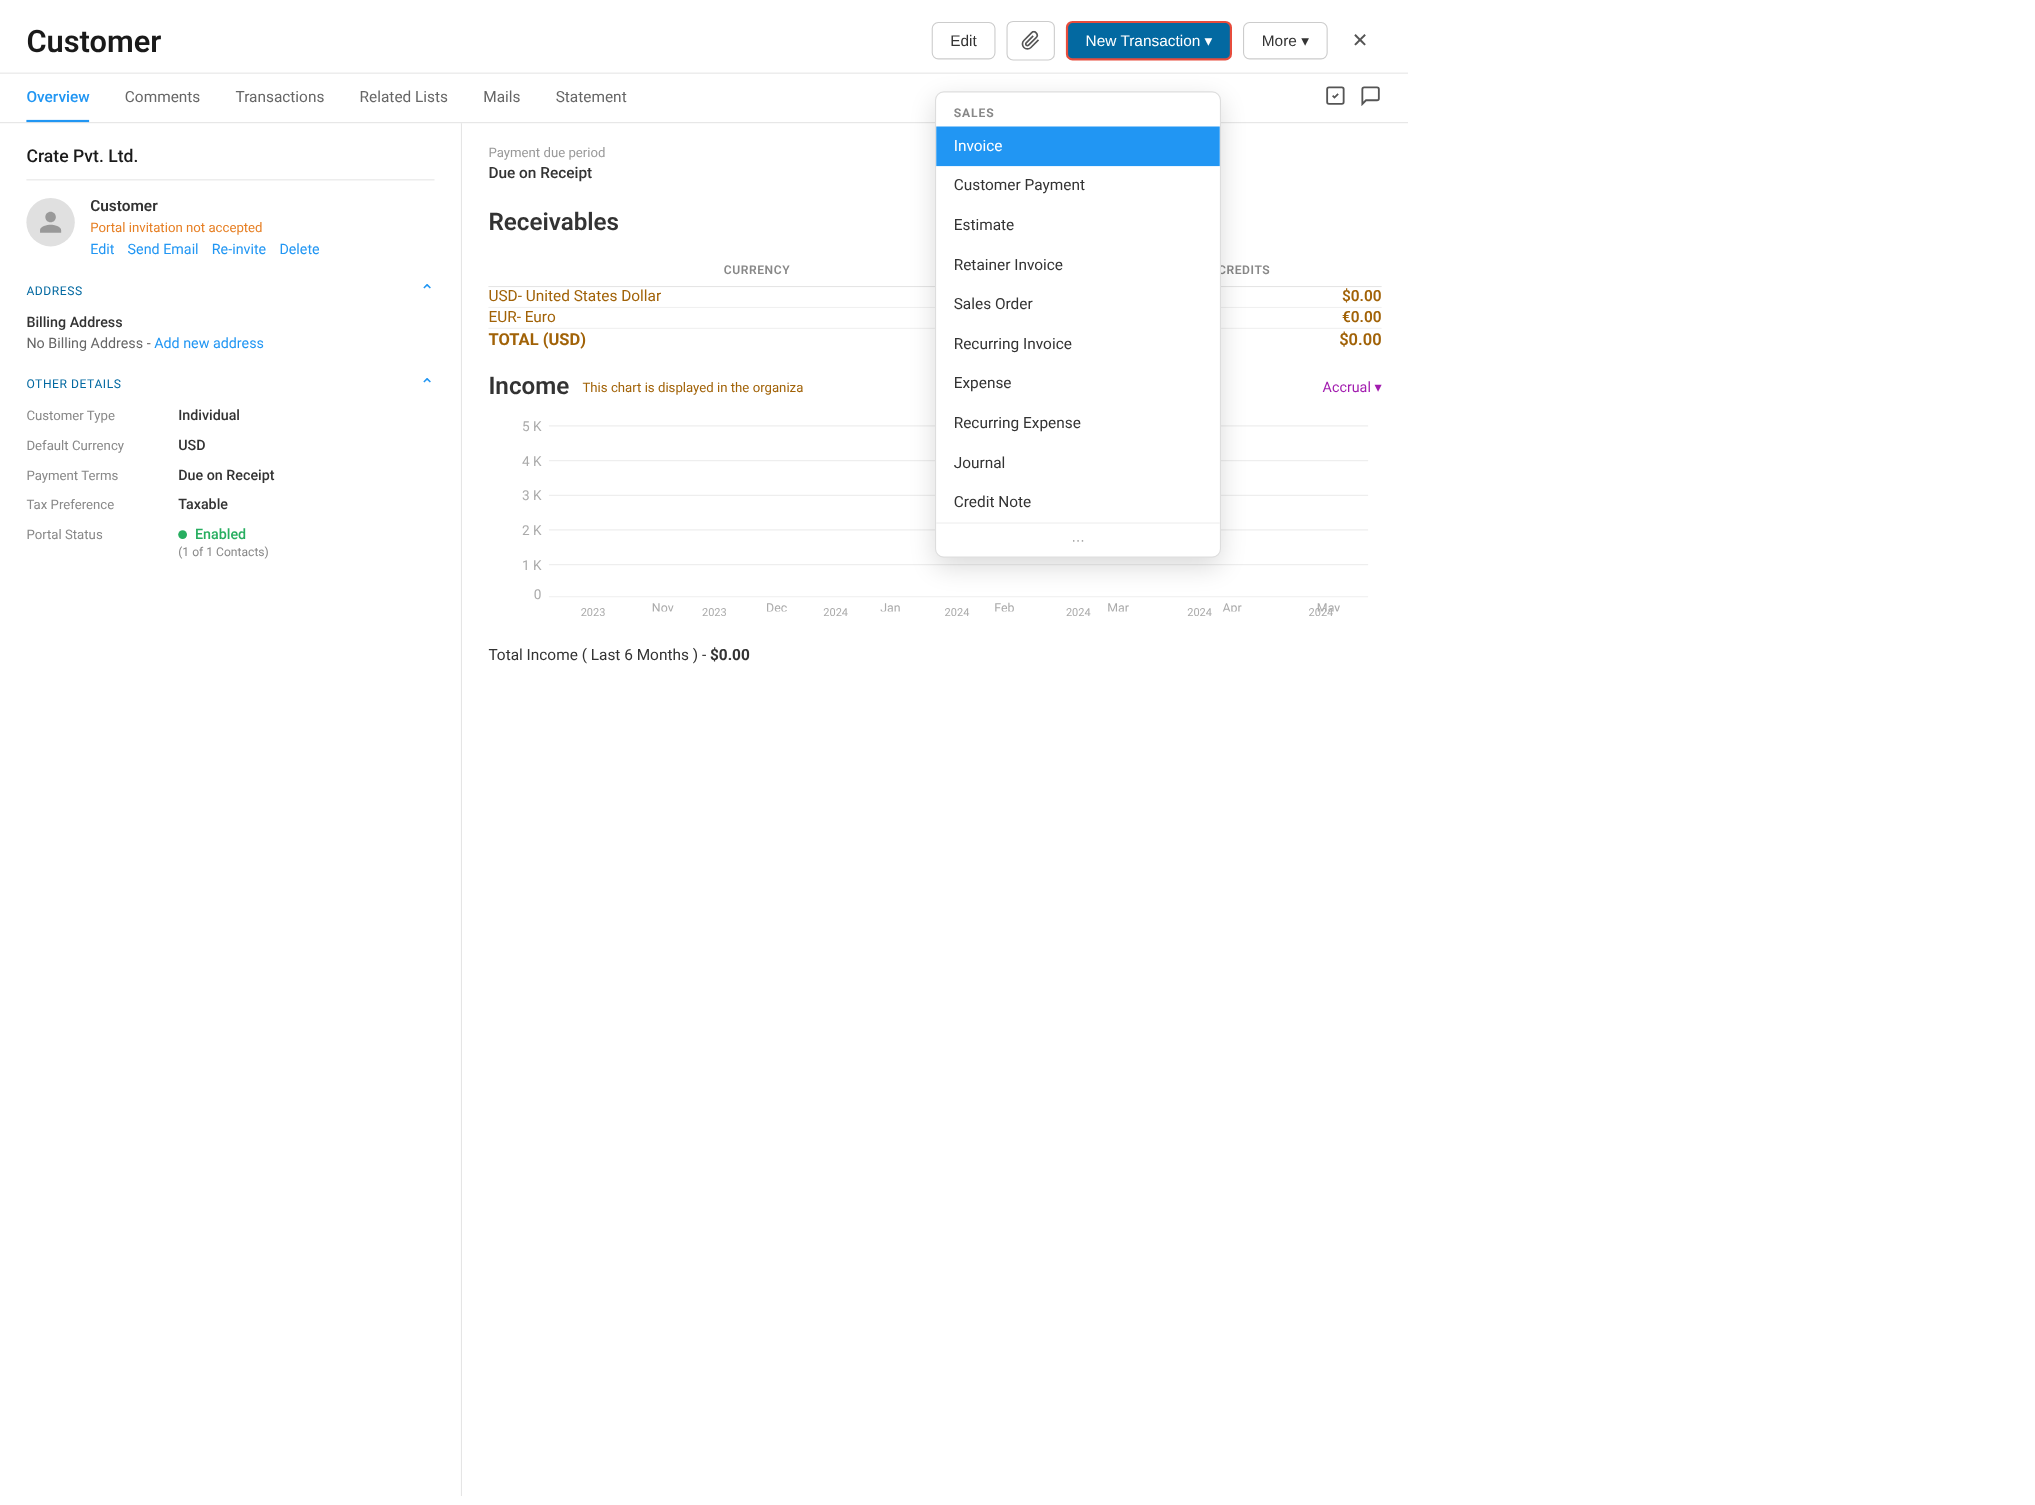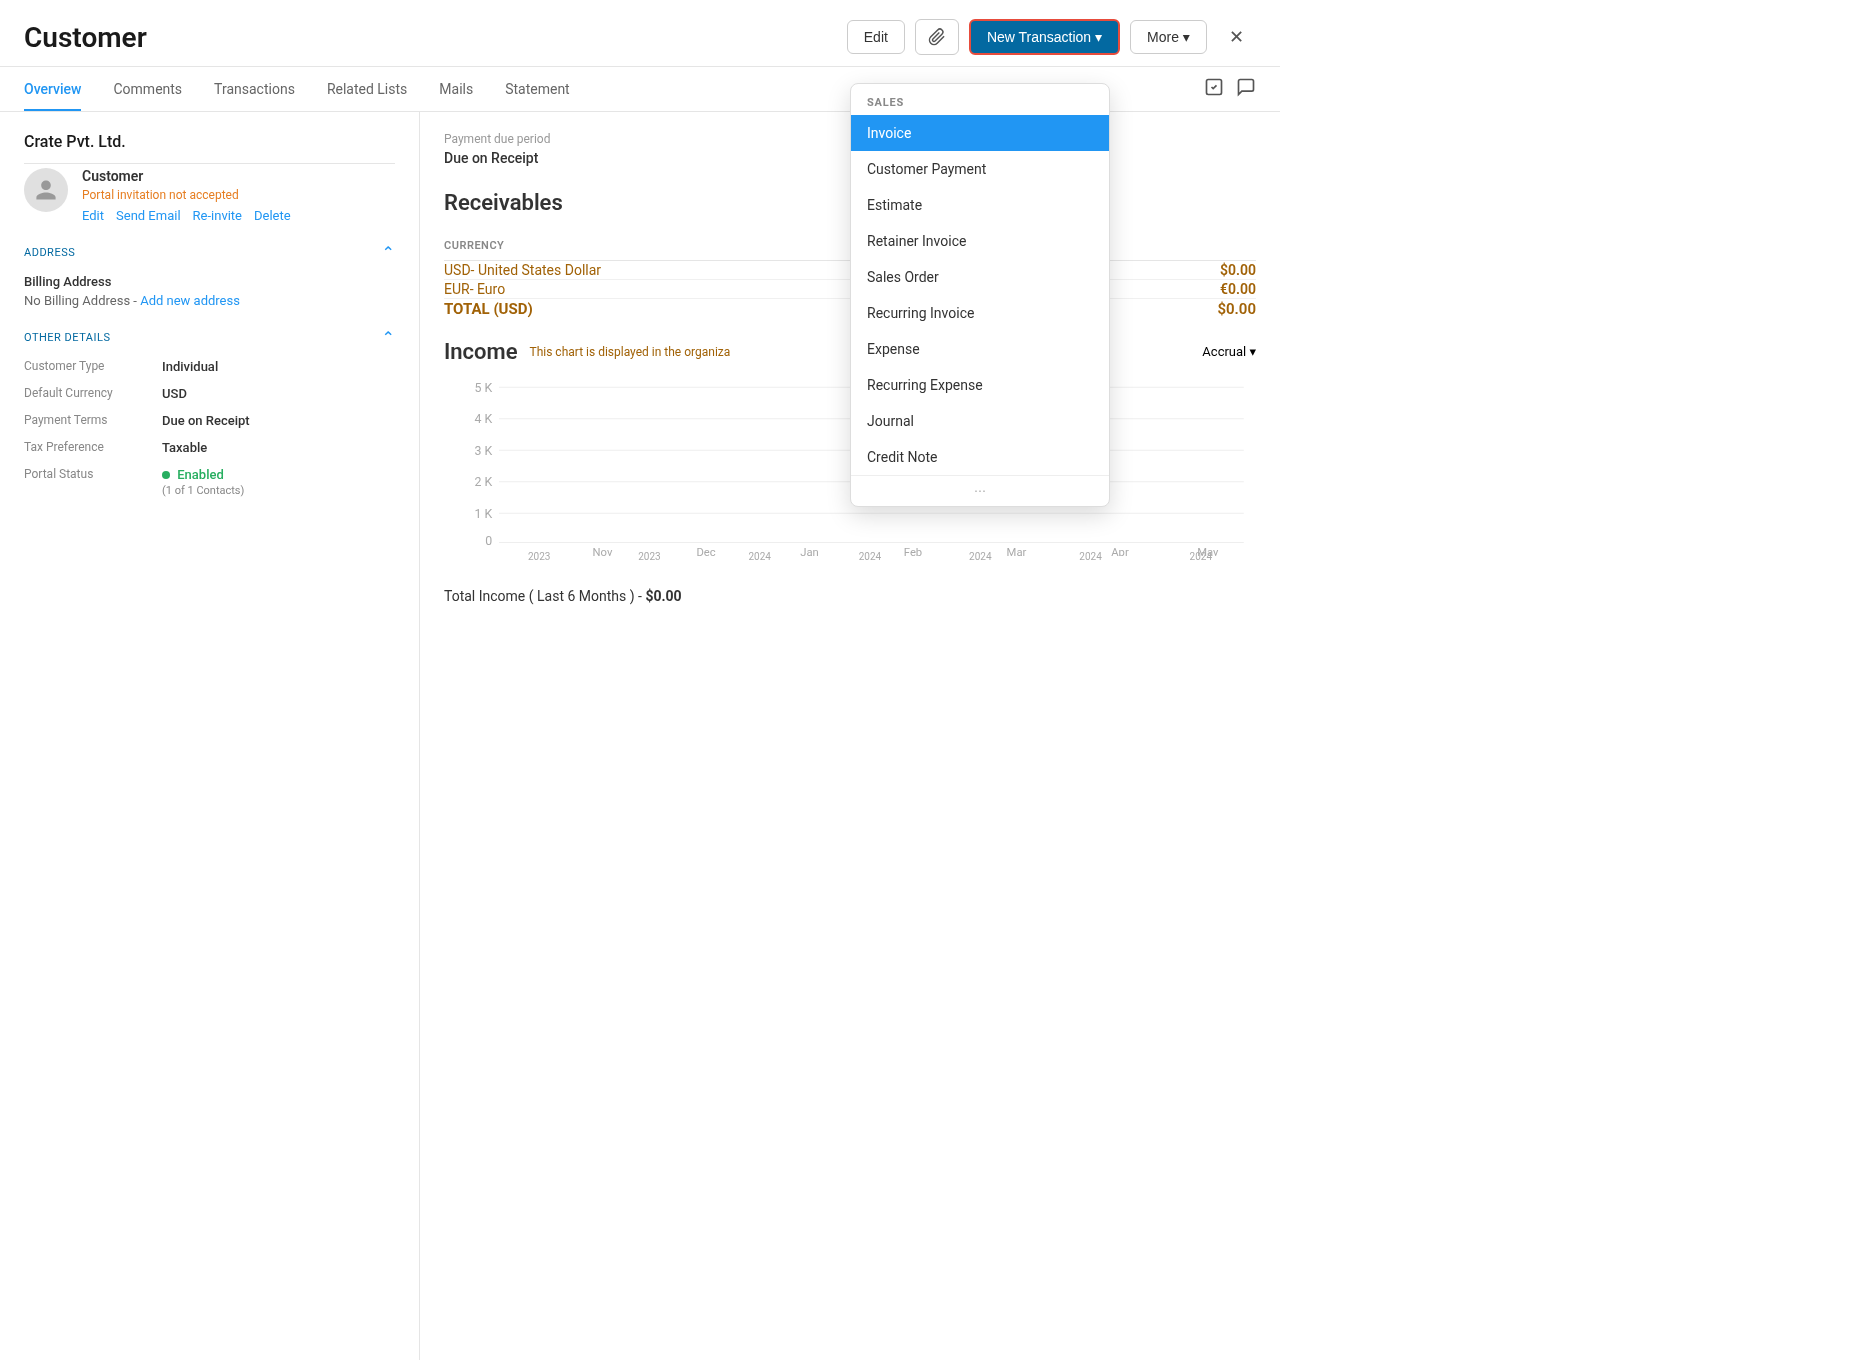--- a/index.html
+++ b/index.html
@@ -105,21 +105,21 @@
       flex-shrink: 0;
       border-right: 1px solid #e5e5e5;
       padding: 20px 24px;
       overflow-y: auto;
     }
 
     .company-name {
       font-size: 16px;
       font-weight: 500;
       color: #1a1a1a;
-      margin-bottom: 4px;
+      margin-bottom: 16px;
       padding-bottom: 12px;
       border-bottom: 1px solid #e5e5e5;
     }
 
     .contact-card {
       display: flex;
       align-items: flex-start;
       gap: 14px;
       margin-bottom: 16px;
     }
@@ -262,21 +262,21 @@
       border-collapse: collapse;
       margin-bottom: 20px;
     }
     .receivables-table th {
       font-size: 11px;
       font-weight: 600;
       color: #888;
       text-transform: uppercase;
       letter-spacing: 0.5px;
       padding: 8px 0;
-      text-align: left;
+      text-align: center;
       border-bottom: 1px solid #e5e5e5;
     }
     .receivables-table td {
       padding: 1px 0;
       font-size: 14px;
       border-bottom: 1px solid #f0f0f0;
       color: #a16207;
     }
     .receivables-table td.amount {
       text-align: right;
@@ -299,21 +299,21 @@
     .income-title {
       font-size: 22px;
       font-weight: 600;
     }
     .income-subtitle {
       font-size: 12px;
       color: #a16207;
     }
     .accrual-btn {
       margin-left: auto;
-      color: #000000;
+      color: #a21caf;
       font-size: 13px;
       cursor: pointer;
     }
 
     
     .chart-container {
       position: relative;
       height: 200px;
       margin-top: 12px;
     }

